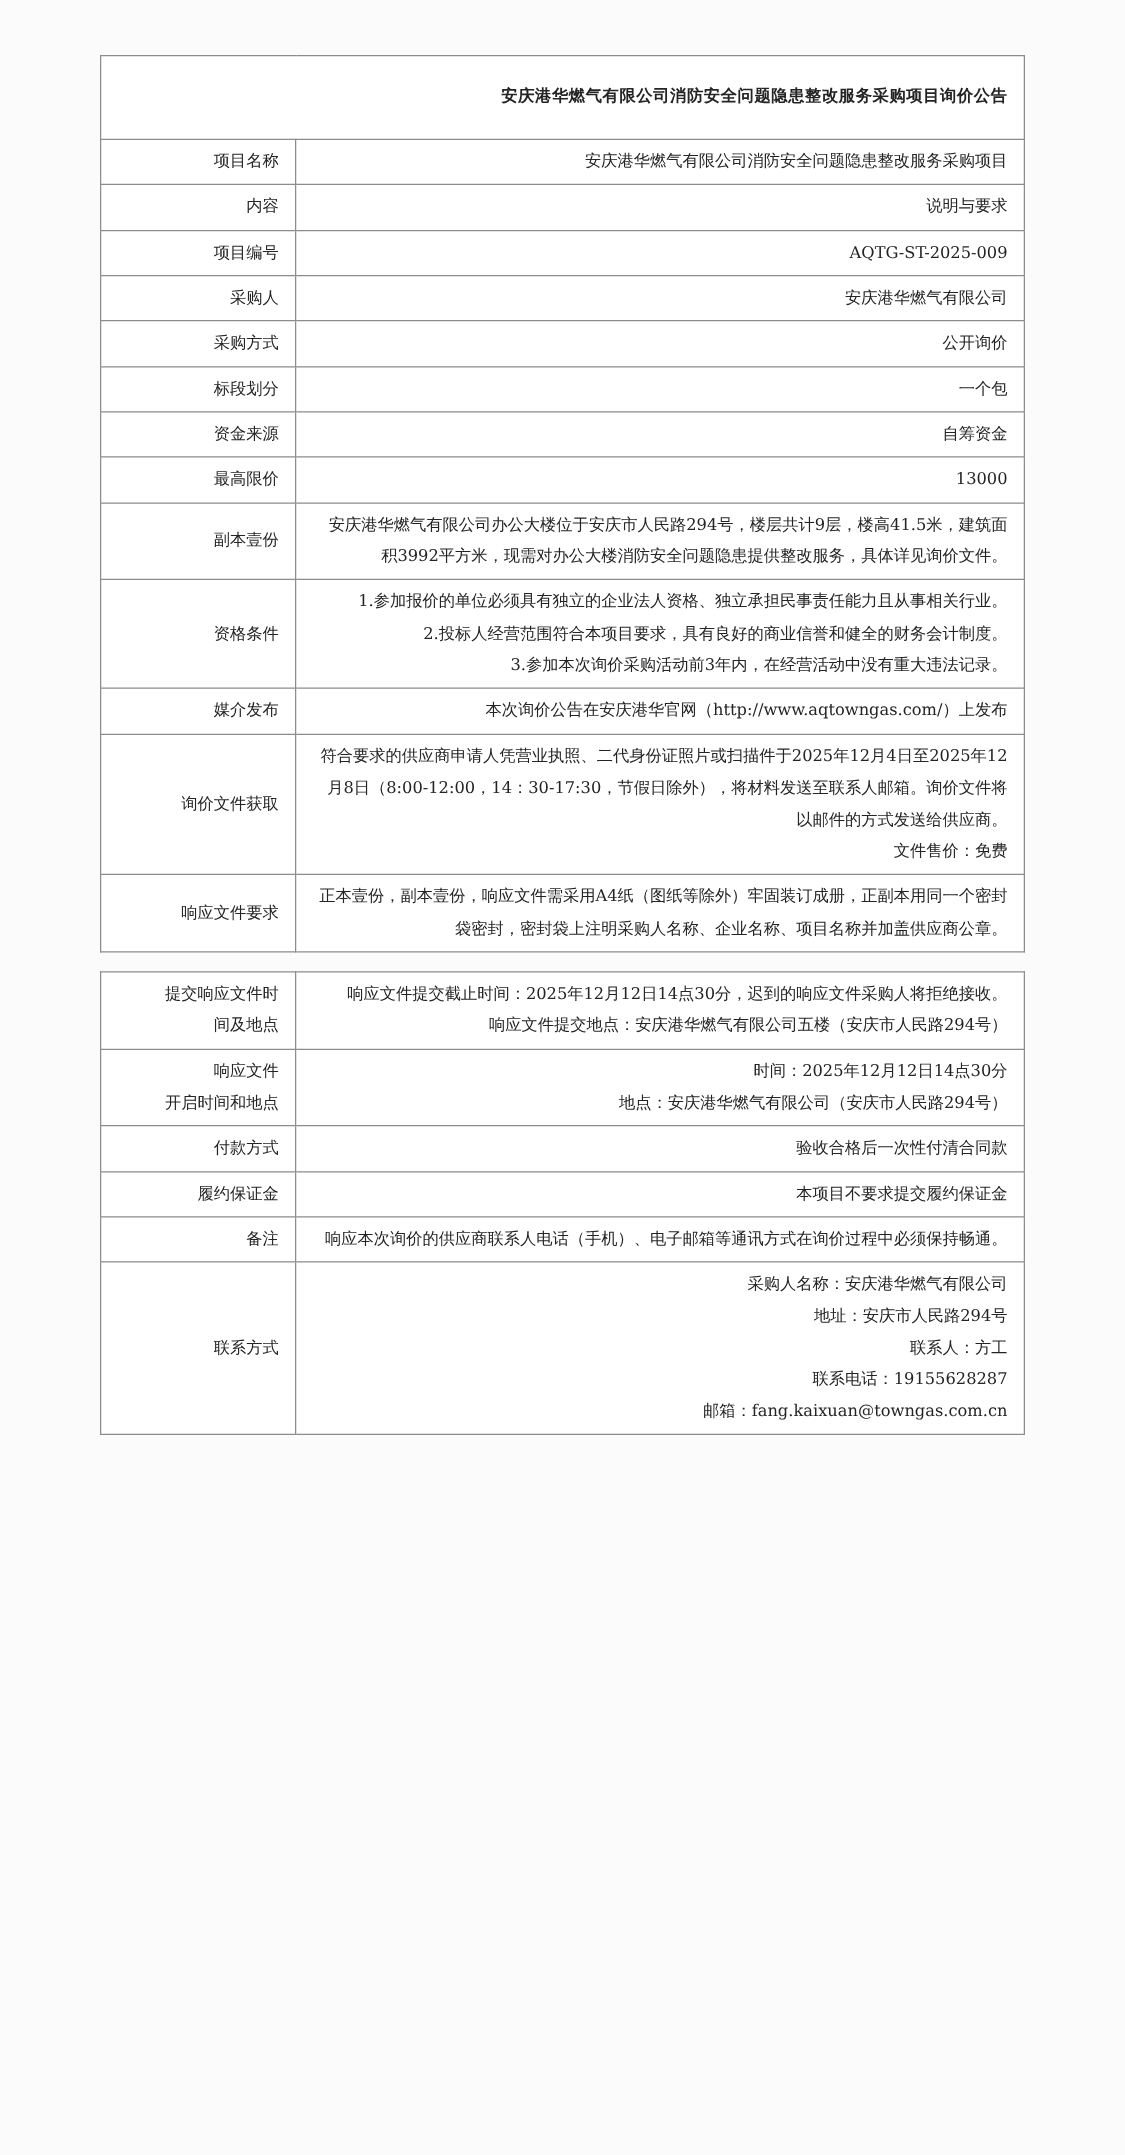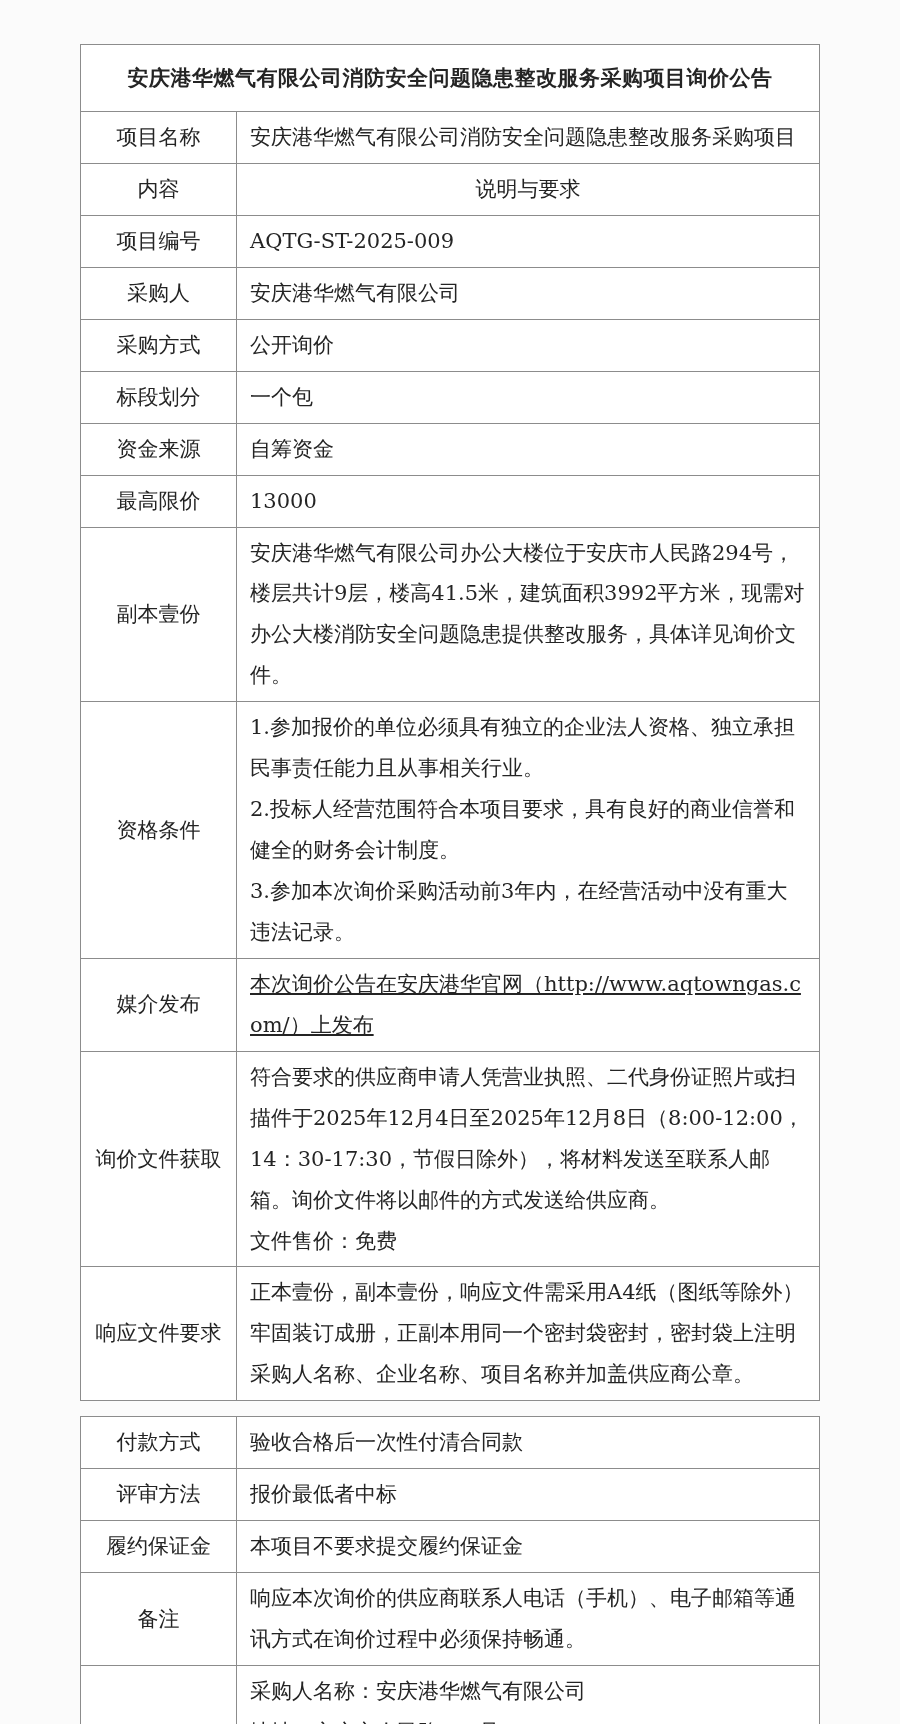--- a/index.html
+++ b/index.html
@@ -13,46 +13,47 @@
   .doc{padding-top:44px;}
   table.notice{
     width:740px;
     margin:0 auto;
     border-collapse:collapse;
     background:#ffffff;
     table-layout:fixed;
   }
   table.notice td{
     border:1px solid #8c8c8c;
-    font-size:21px;
+    font-size:13px;
     line-height:1.95;
     padding:5px 13px;
     vertical-align:middle;
     word-break:break-all;
+    text-align:right;
   }
   col.c-label{width:156px;}
   td.label{
     text-align:center;
     padding:5px 6px;
     white-space:pre-line;
   }
   td.content{
     text-align:left;
     white-space:pre-line;
   }
   td.title-cell{
     text-align:center;
     font-weight:bold;
     font-size:22px;
     height:56px;
     line-height:1.35;
     letter-spacing:0.5px;
   }
   td.hdr{text-align:center;}
-  td.pad-lg{padding-top:14px;padding-bottom:14px;text-decoration:underline;}
+  td.pad-lg{padding-top:14px;padding-bottom:14px;}
   td.pad-b{padding-bottom:18px;}
   .tbl-gap{height:15px;}
 </style>
 </head>
 <body>
 
 <div class="doc">
 
   <table class="notice">
     <colgroup>
@@ -123,26 +124,34 @@
 
   <div class="tbl-gap"></div>
 
   <table class="notice">
     <colgroup>
         <col class="c-label">
         <col>
       </colgroup>
     <tbody>
       <tr>
+        <td class="label">提交响应文件时
+间及地点</td>
+        <td class="content pad-lg">响应文件提交截止时间：2025年12月12日14点30分，迟到的响应文件采购人将拒绝接收。
+响应文件提交地点：安庆港华燃气有限公司五楼（安庆市人民路294号）</td>
+      </tr>
+      <tr>
+        <td class="label">响应文件
+开启时间和地点</td>
+        <td class="content">时间：2025年12月12日14点30分
+地点：安庆港华燃气有限公司（安庆市人民路294号）</td>
+      </tr>
+      <tr>
         <td class="label">付款方式</td>
         <td class="content">验收合格后一次性付清合同款</td>
-      </tr>
-      <tr>
-        <td class="label">评审方法</td>
-        <td class="content">报价最低者中标</td>
       </tr>
       <tr>
         <td class="label">履约保证金</td>
         <td class="content">本项目不要求提交履约保证金</td>
       </tr>
       <tr>
         <td class="label">备注</td>
         <td class="content">响应本次询价的供应商联系人电话（手机）、电子邮箱等通讯方式在询价过程中必须保持畅通。</td>
       </tr>
       <tr>

